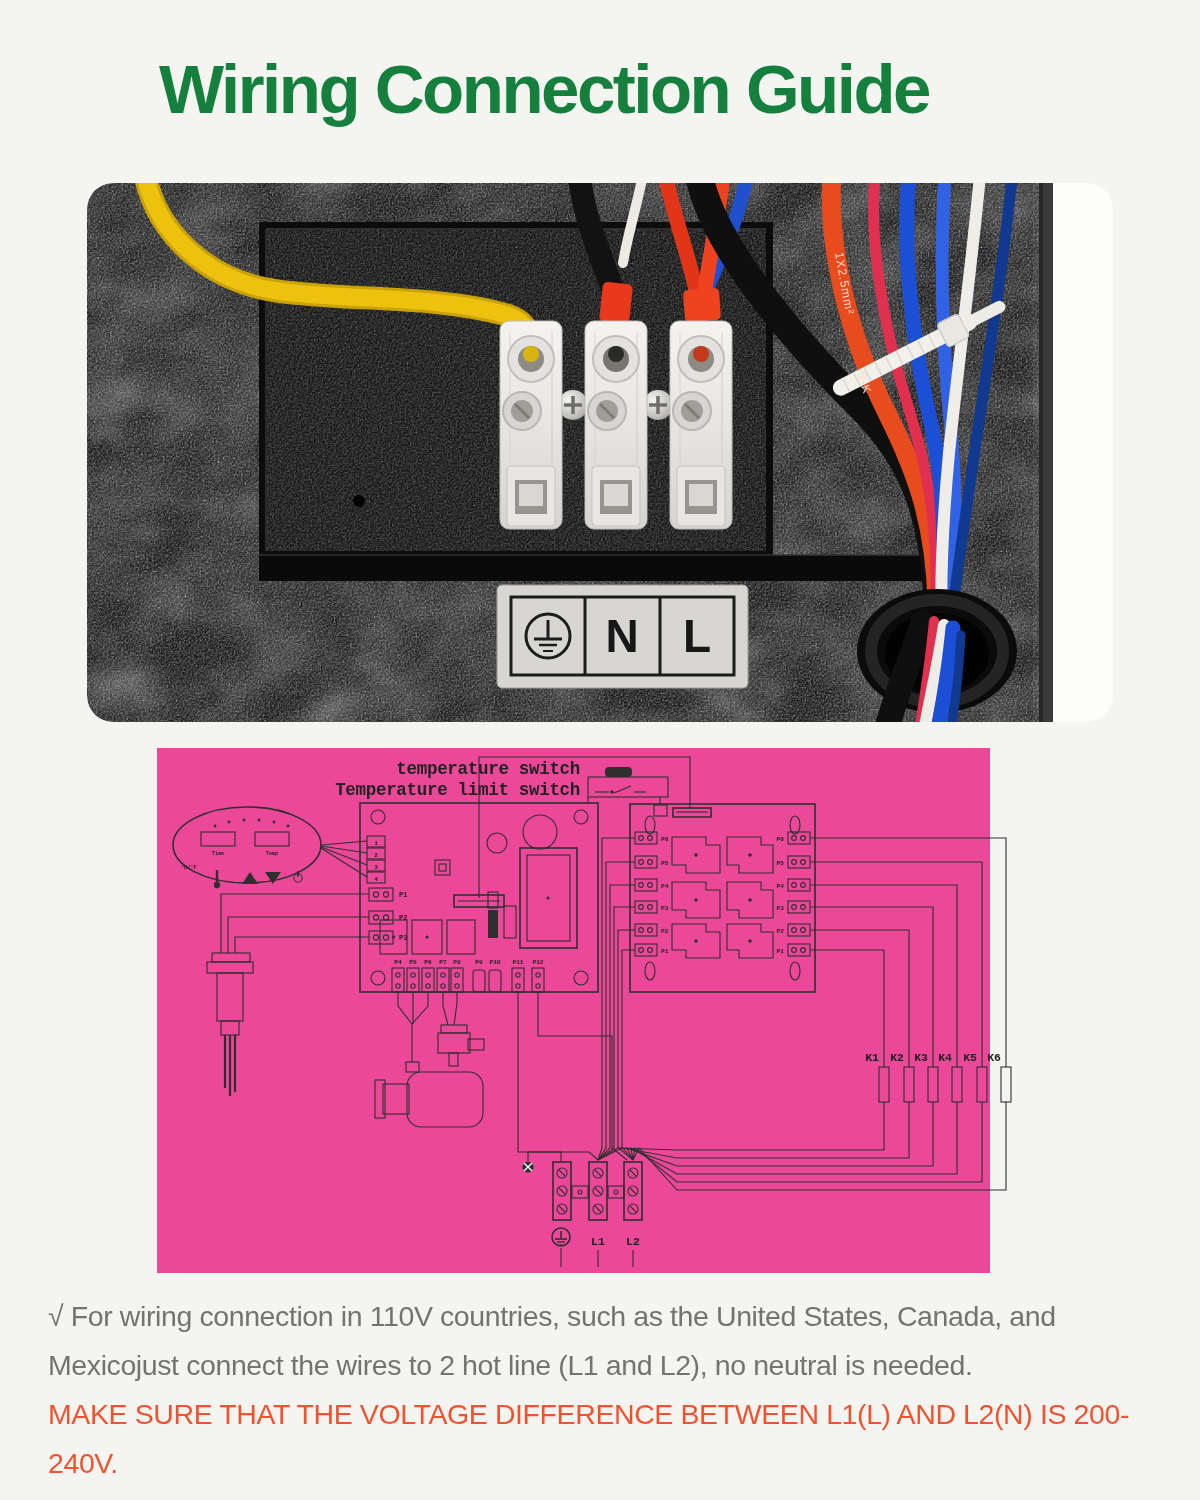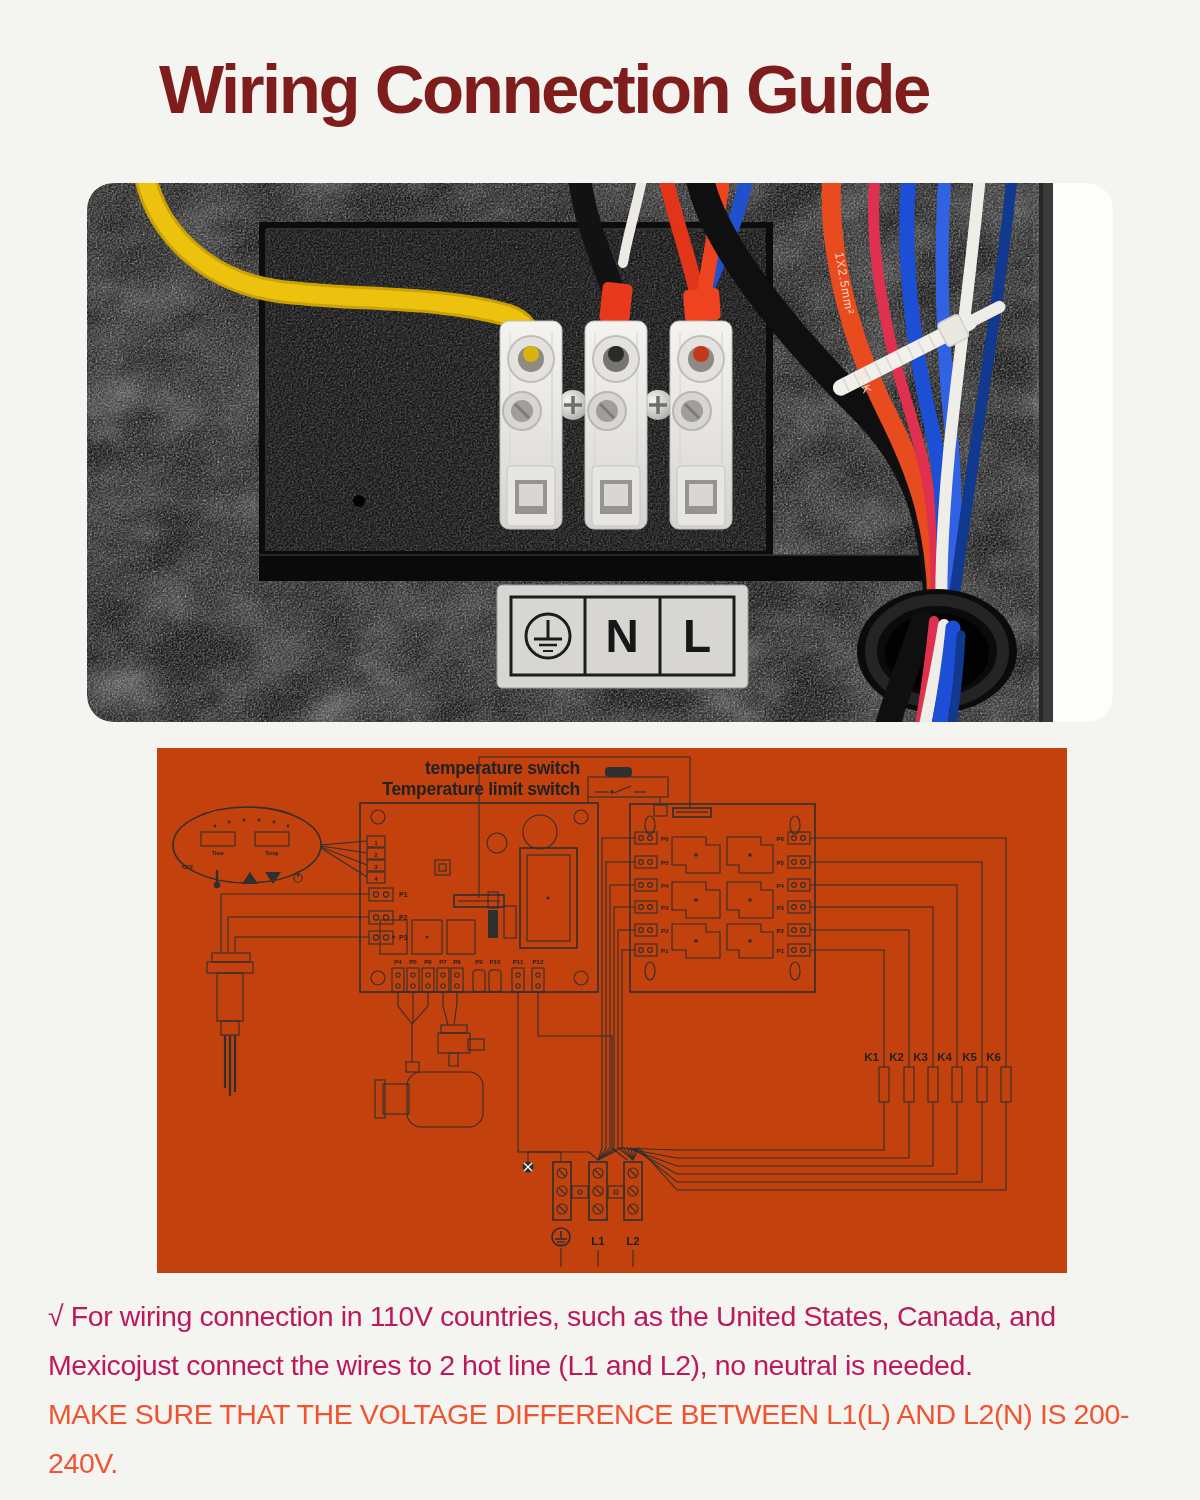--- a/index.html
+++ b/index.html
@@ -1,23 +1,23 @@
 <!DOCTYPE html>
 <html><head>
 <meta charset="utf-8">
 <style>
   html,body{margin:0;padding:0;background:#e9e9e7;}
   .canvas{position:relative;width:1200px;height:1500px;background:#f4f4f1;overflow:hidden;
           font-family:"Liberation Sans",sans-serif;}
   .page-title{position:absolute;top:50px;left:0;width:1088px;text-align:center;margin:0;
-          font-size:69px;font-weight:800;letter-spacing:-2.5px;color:#7f1d1d;}
+          font-size:69px;font-weight:800;letter-spacing:-2.5px;color:#15803d;}
   .photo-wrap{position:absolute;left:87px;top:183px;width:1026px;height:539px;border-radius:26px;overflow:hidden;}
-  .diagram-wrap{position:absolute;left:157px;top:748px;width:910px;height:525px;background:#c2410c;}
+  .diagram-wrap{position:absolute;left:157px;top:748px;width:833px;height:525px;background:#ec4899;font-family:Liberation Mono, monospace;}
   .notes{position:absolute;left:48px;top:1292px;width:1124px;}
-  .notes p{margin:0;font-size:28.5px;line-height:49px;letter-spacing:-0.4px;color:#be185d;}
+  .notes p{margin:0;font-size:28.5px;line-height:49px;letter-spacing:-0.4px;color:#737373;}
   .notes p.warning{color:#f1522f;}
   svg{display:block;}
   
   .dln{fill:none;stroke:#2f2f2f;stroke-width:1.1;}
   .dlnb{fill:none;stroke:#2f2f2f;stroke-width:1.6;}
   .fil{fill:#2f2f2f;stroke:none;}
   .dtxt{fill:#222;}
   .t5{font-size:5.2px;font-weight:700;}
   .t6{font-size:6.2px;font-weight:700;}
   .t7{font-size:7px;font-weight:700;}

